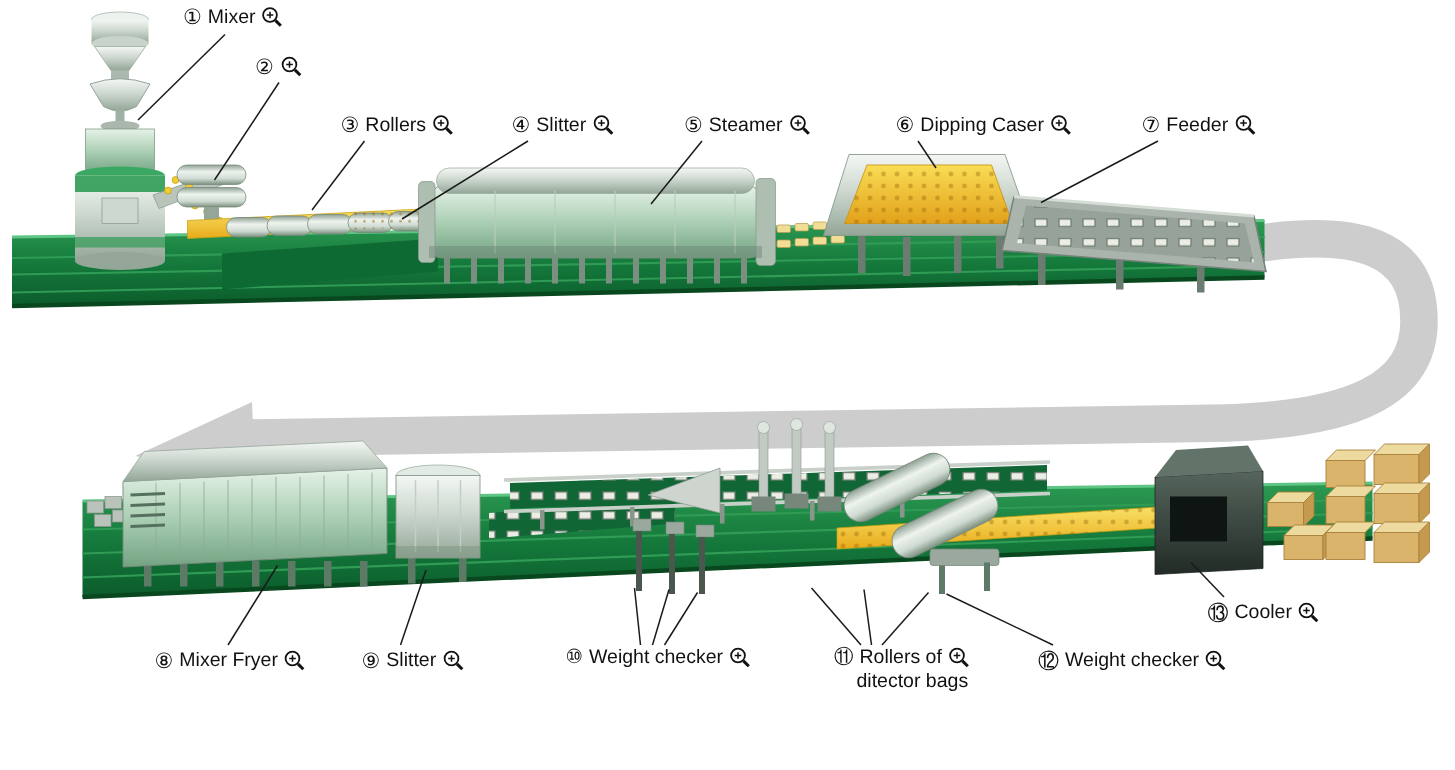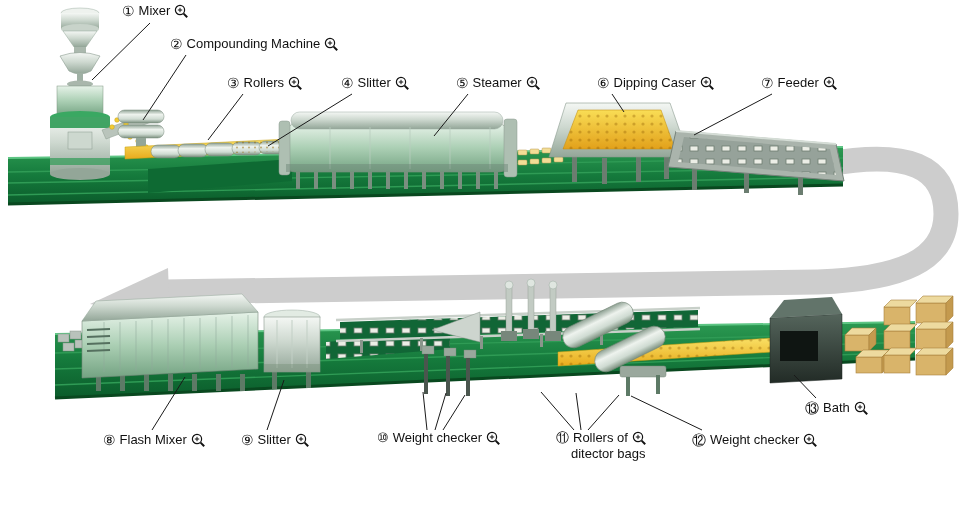--- a/index.html
+++ b/index.html
@@ -352,21 +352,20 @@
 <div class="label" style="left:122px;top:3px">
   <span class="num">①</span>
       <span>Mixer</span>
   <svg class="mag" width="15" height="15">
         <use href="#mag"></use>
       </svg>
 </div>
 
 <div class="label" style="left:170px;top:36px">
   <span class="num">②</span>
-      <span>Compounding Machine</span>
   <svg class="mag" width="15" height="15">
         <use href="#mag"></use>
       </svg>
 </div>
 
 <div class="label" style="left:227px;top:75px">
   <span class="num">③</span>
       <span>Rollers</span>
   <svg class="mag" width="15" height="15">
         <use href="#mag"></use>
@@ -400,21 +399,21 @@
 <div class="label" style="left:761px;top:75px">
   <span class="num">⑦</span>
       <span>Feeder</span>
   <svg class="mag" width="15" height="15">
         <use href="#mag"></use>
       </svg>
 </div>
 
 <div class="label" style="left:103px;top:432px">
   <span class="num">⑧</span>
-      <span>Flash Mixer</span>
+      <span>Mixer Fryer</span>
   <svg class="mag" width="15" height="15">
         <use href="#mag"></use>
       </svg>
 </div>
 
 <div class="label" style="left:241px;top:432px">
   <span class="num">⑨</span>
       <span>Slitter</span>
   <svg class="mag" width="15" height="15">
         <use href="#mag"></use>
@@ -445,19 +444,19 @@
 <div class="label" style="left:692px;top:432px">
   <span class="num">⑫</span>
       <span>Weight checker</span>
   <svg class="mag" width="15" height="15">
         <use href="#mag"></use>
       </svg>
 </div>
 
 <div class="label" style="left:805px;top:400px">
   <span class="num">⑬</span>
-      <span>Bath</span>
+      <span>Cooler</span>
   <svg class="mag" width="15" height="15">
         <use href="#mag"></use>
       </svg>
 </div>
 
 </div>
 
 </body></html>

